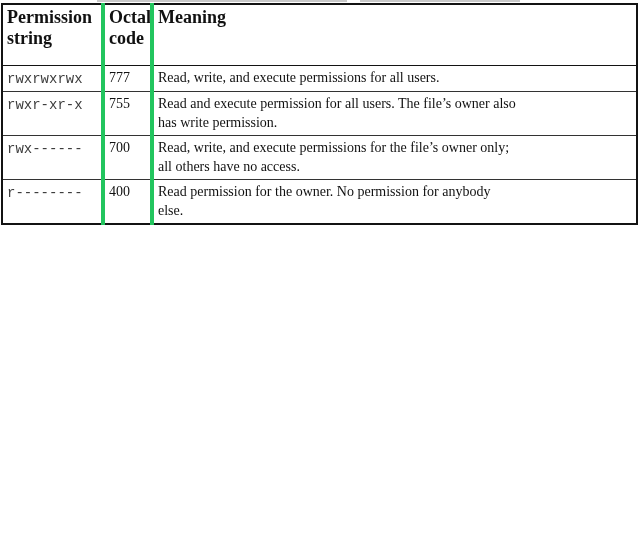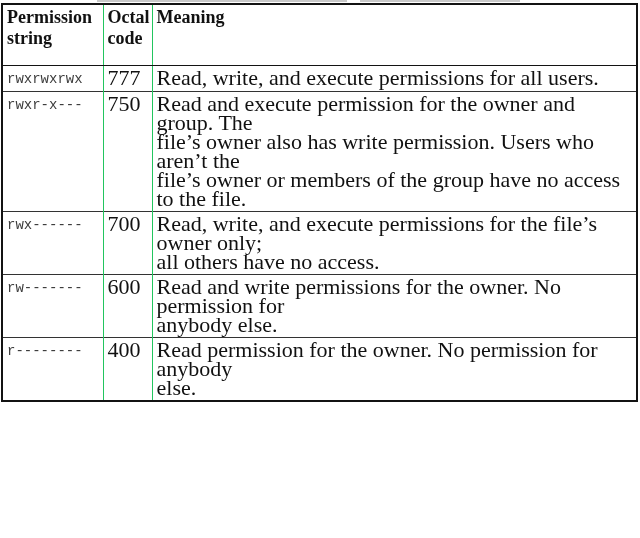--- a/index.html
+++ b/index.html
@@ -31,36 +31,36 @@
     border-collapse: collapse;
     table-layout: fixed;
     border: 2px solid #131313;
   }
   col.c-perm  { width: 101px; }
   col.c-octal { width: 49px;  }
   th, td {
     vertical-align: top;
     text-align: left;
     border-top: 1px solid #333333;
-    border-left: 1px solid #22c55e;
+    border-left: 4px solid #22c55e;
     padding: 2px 4px 3px 4px;
     white-space: pre-line;
     overflow: hidden;
   }
   th:first-child, td:first-child { border-left: none; }
   thead th {
     font-weight: bold;
     font-size: 18px;
     line-height: 21px;
     border-top: none;
     border-bottom: 1px solid #131313;
     padding-bottom: 16px;
   }
   td.meaning-cell, td.octal-cell {
-    font-size: 22px;
+    font-size: 14px;
     line-height: 19px;
   }
   td.perm-cell {
     font-family: "Liberation Mono", "DejaVu Sans Mono", monospace;
     font-size: 14px;
     line-height: 18px;
     color: #3d3d3d;
     padding-top: 4px;
     letter-spacing: 0;
     white-space: nowrap;
@@ -88,37 +88,30 @@
         <th>Meaning</th>
       </tr>
     </thead>
     <tbody>
         <tr>
           <td class="perm-cell">rwxrwxrwx</td>
           <td class="octal-cell">777</td>
           <td class="meaning-cell">Read, write, and execute permissions for all users.</td>
         </tr>
         <tr>
-          <td class="perm-cell">rwxr-x---</td>
-          <td class="octal-cell">750</td>
-          <td class="meaning-cell">Read and execute permission for the owner and group. The
-file’s owner also has write permission. Users who aren’t the
-file’s owner or members of the group have no access to the file.</td>
+          <td class="perm-cell">rwxr-xr-x</td>
+          <td class="octal-cell">755</td>
+          <td class="meaning-cell">Read and execute permission for all users. The file’s owner also
+has write permission.</td>
         </tr>
         <tr>
           <td class="perm-cell">rwx------</td>
           <td class="octal-cell">700</td>
           <td class="meaning-cell">Read, write, and execute permissions for the file’s owner only;
 all others have no access.</td>
-        </tr>
-        <tr>
-          <td class="perm-cell">rw-------</td>
-          <td class="octal-cell">600</td>
-          <td class="meaning-cell">Read and write permissions for the owner. No permission for
-anybody else.</td>
         </tr>
         <tr>
           <td class="perm-cell">r--------</td>
           <td class="octal-cell">400</td>
           <td class="meaning-cell">Read permission for the owner. No permission for anybody
 else.</td>
         </tr>
       </tbody>
   </table>
 </div>

